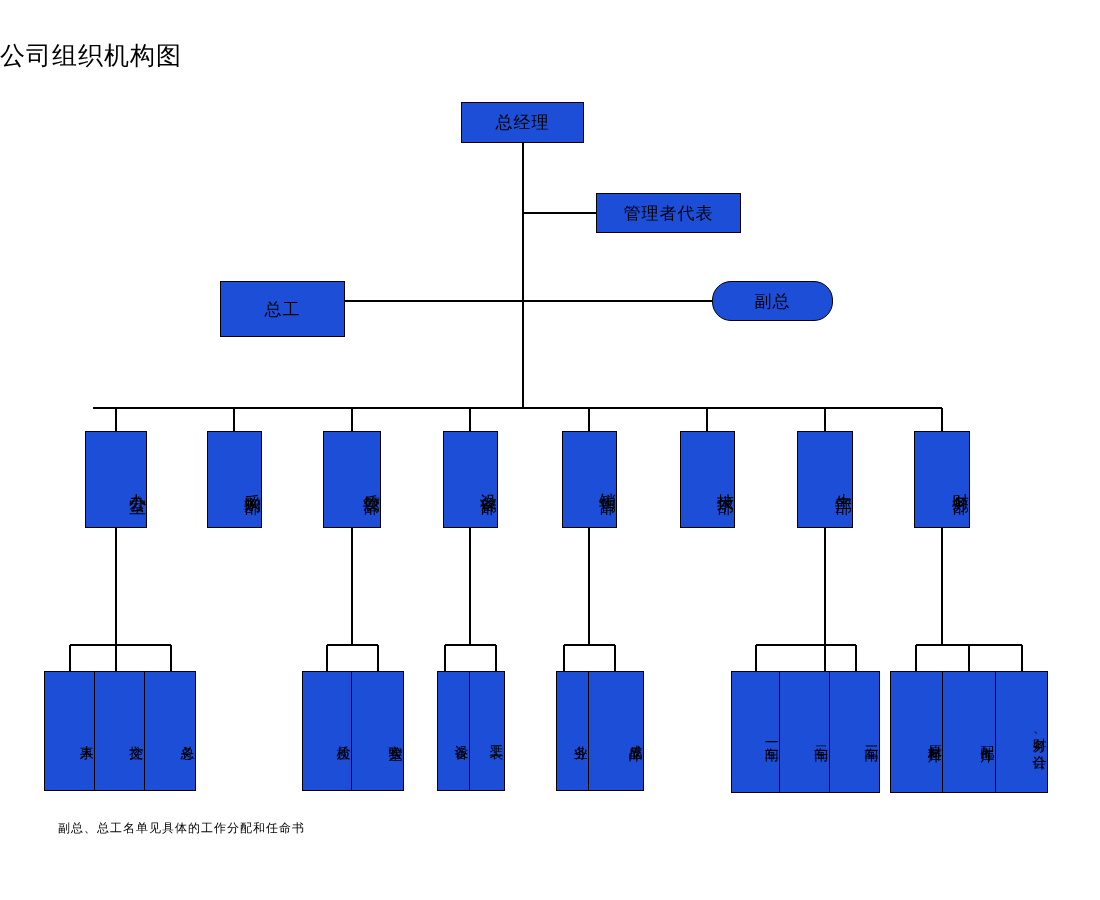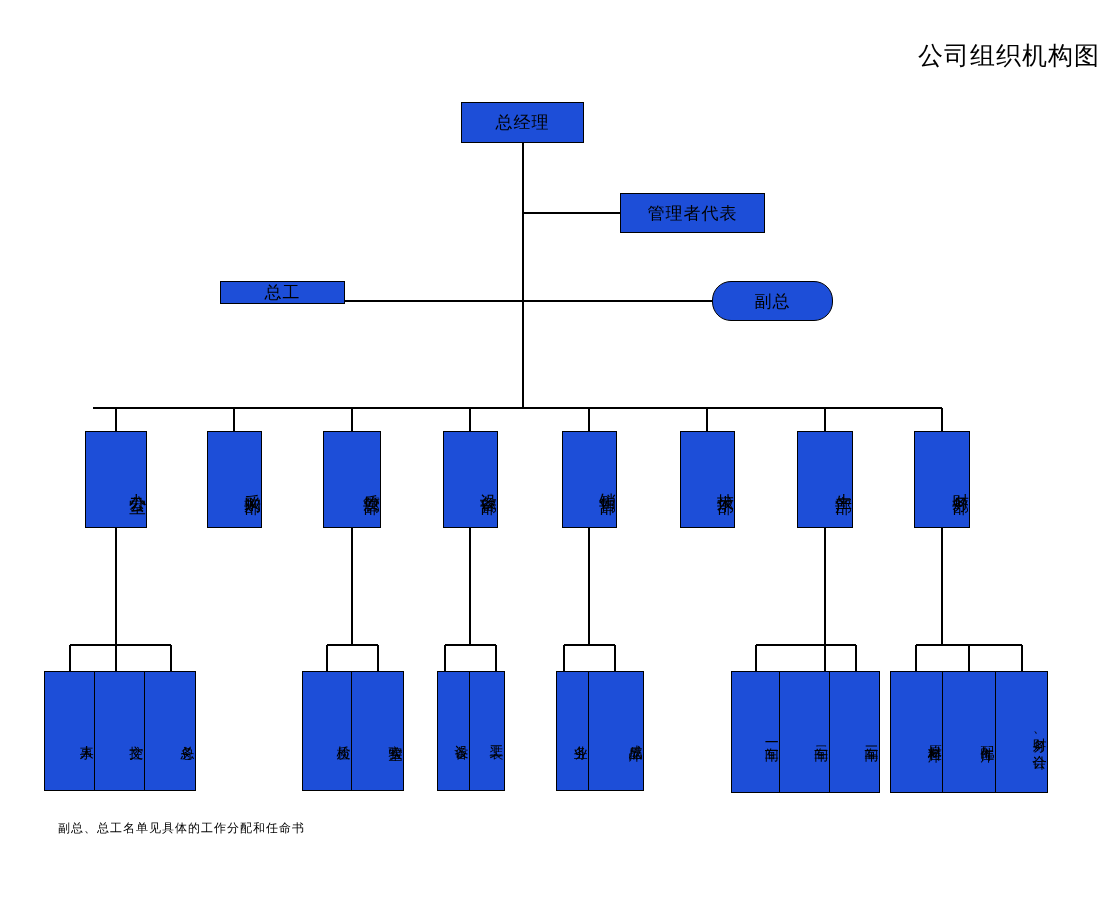--- a/index.html
+++ b/index.html
@@ -24,21 +24,21 @@
     left: 0;
     top: 0;
     width: 1100px;
     height: 900px;
   }
   .chart-title {
     position: absolute;
     left: 0;
     top: 40px;
     width: 1100px;
-    text-align: right;
+    text-align: left;
     font-size: 25px;
     line-height: 32px;
     letter-spacing: 1px;
     color: #000000;
     white-space: nowrap;
   }
   .node {
     position: absolute;
     box-sizing: border-box;
     border: 1px solid #000000;
@@ -160,25 +160,25 @@
       <line x1="969" y1="645" x2="969" y2="671"></line>
     </g>
   </svg>
 
   <div class="chart-title">公司组织机构图</div>
 
   <div class="node" style="left:461px; top:102px; width:123px; height:41px;">
     <span>总经理</span>
   </div>
 
-  <div class="node" style="left:620px; top:193px; width:145px; height:40px;font-family:Liberation Mono, monospace;">
+  <div class="node" style="left:596px; top:193px; width:145px; height:40px;font-family:Liberation Mono, monospace;">
     <span>管理者代表</span>
   </div>
 
-  <div class="node" style="left:220px; top:281px; width:125px; height:23px;">
+  <div class="node" style="left:220px; top:281px; width:125px; height:56px;">
     <span>总工</span>
   </div>
   <div class="node" style="left:712px; top:281px; width:121px; height:40px;border-radius:19px;">
     <span>副总</span>
   </div>
 
   <div class="node vertical dept" style="left:85px; top:431px; width:62px; height:97px;">
     <span>办公室</span>
   </div>
   <div class="node vertical dept" style="left:207px; top:431px; width:55px; height:97px;">

